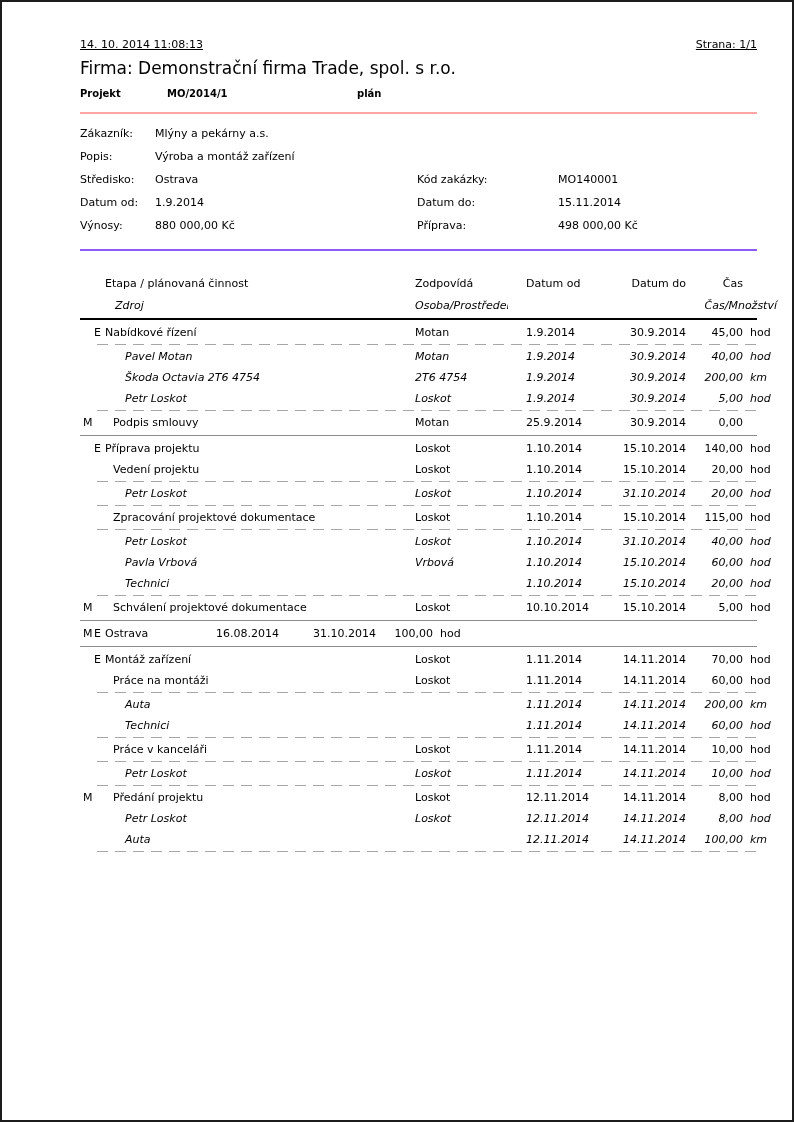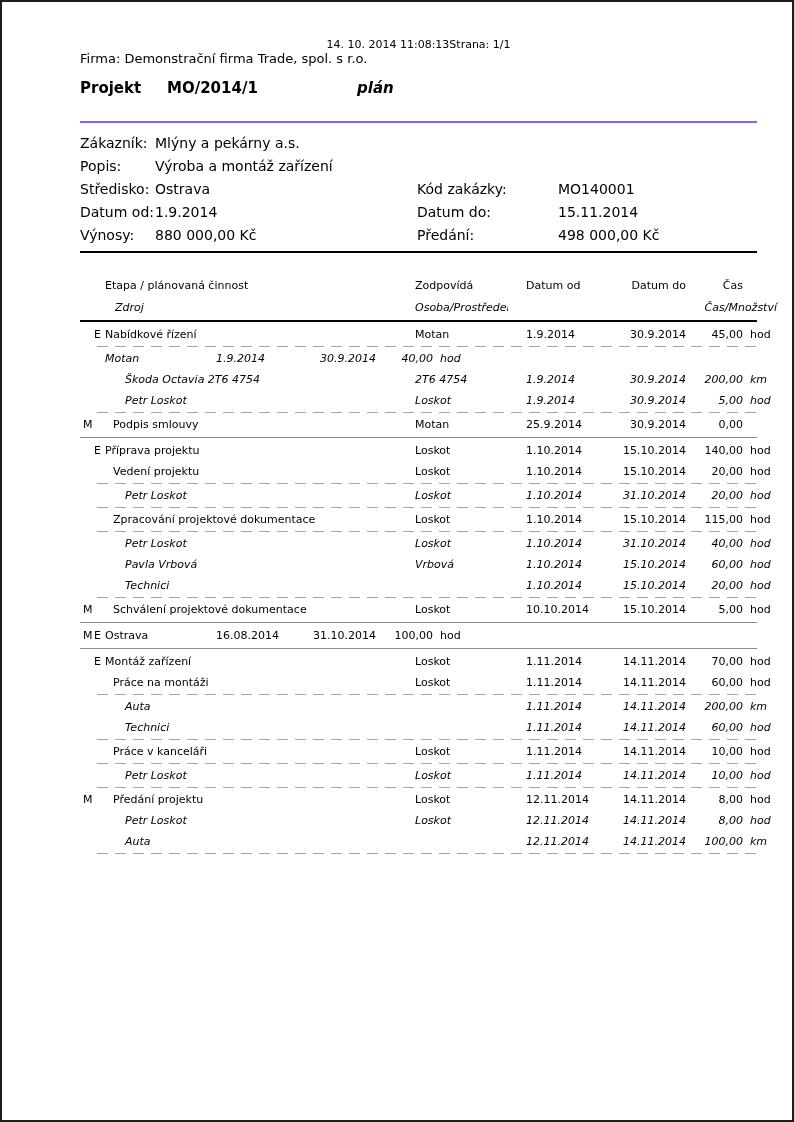--- a/index.html
+++ b/index.html
@@ -2,30 +2,30 @@
 <html><head>
 <meta charset="utf-8">
 <style>
   html,body{margin:0;padding:0;background:#fff;}
   body{font-family:"DejaVu Sans","Liberation Sans",sans-serif;color:#000;}
   .page{
     position:relative;width:794px;height:1122px;box-sizing:border-box;
     border:2px solid #1c1c1c;background:#fff;overflow:hidden;
   }
   .content{position:absolute;left:78px;top:0;width:677px;}
-  .topbar{margin-top:36px;display:flex;justify-content:center;font-size:11px;line-height:14px;}
-  .firma{font-size:13px;line-height:14px;}
+  .topbar{margin-top:36px;display:flex;justify-content:space-between;font-size:11px;line-height:14px;text-decoration:underline;}
+  .firma{margin-top:9px;font-size:17px;line-height:14px;}
   .title-row{
-    position:relative;margin-top:13px;height:22px;font-size:15px;font-weight:bold;
-    border-bottom:2px solid #8b5cf6;padding-bottom:20px;
+    position:relative;margin-top:13px;height:22px;font-size:10px;font-weight:bold;
+    border-bottom:2px solid #fca5a5;padding-bottom:2px;
   }
   .title-row .t-proj{position:absolute;left:0;top:0;}
   .title-row .t-code{position:absolute;left:87px;top:0;}
-  .title-row .t-variant{position:absolute;left:277px;top:0;font-style:italic;}
-  .meta{margin-top:8px;padding-bottom:5px;border-bottom:2px solid #000000;font-size:14px;}
+  .title-row .t-variant{position:absolute;left:277px;top:0;}
+  .meta{margin-top:8px;padding-bottom:12px;border-bottom:2px solid #8b5cf6;font-size:11px;}
   .meta-row{display:flex;height:23px;align-items:center;}
   .m-l-label{width:75px;}
   .m-l-value{width:262px;}
   .m-r-label{width:109px;}
   .m-r-value{flex:1;margin-left:32px;}
   
   .tr{display:flex;align-items:center;font-size:11px;white-space:nowrap;}
   .c-m{width:14px;box-sizing:border-box;padding-left:3px;flex:none;}
   .c-e{width:11px;flex:none;}
   .c-name{width:310px;box-sizing:border-box;flex:none;overflow:hidden;}
@@ -91,21 +91,21 @@
         </div>
         <div class="meta-row">
           <span class="m-l-label">Datum od:</span>
           <span class="m-l-value">1.9.2014</span>
           <span class="m-r-label">Datum do:</span>
           <span class="m-r-value">15.11.2014</span>
         </div>
         <div class="meta-row">
           <span class="m-l-label">Výnosy:</span>
           <span class="m-l-value">880 000,00 Kč</span>
-          <span class="m-r-label">Předání:</span>
+          <span class="m-r-label">Příprava:</span>
           <span class="m-r-value">498 000,00 Kč</span>
         </div>
       </div>
 
     <div class="thead">
       <div class="tr h1">
         <span class="c-m"></span>
         <span class="c-e"></span>
         <span class="c-name">Etapa / plánovaná činnost</span>
         <span class="c-resp">Zodpovídá</span>
@@ -133,20 +133,21 @@
           <span class="c-resp">Motan</span>
           <span class="c-d1">1.9.2014</span>
           <span class="c-d2">30.9.2014</span>
           <span class="c-val">45,00</span>
           <span class="c-unit">hod</span>
         </div>
         <div class="sep-dash"></div>
         <div class="tr r-resource">
           <span class="c-m"></span>
           <span class="c-e"></span>
+          <span class="c-name">Pavel Motan</span>
           <span class="c-resp">Motan</span>
           <span class="c-d1">1.9.2014</span>
           <span class="c-d2">30.9.2014</span>
           <span class="c-val">40,00</span>
           <span class="c-unit">hod</span>
         </div>
         <div class="tr r-resource">
           <span class="c-m"></span>
           <span class="c-e"></span>
           <span class="c-name">Škoda Octavia 2T6 4754</span>

